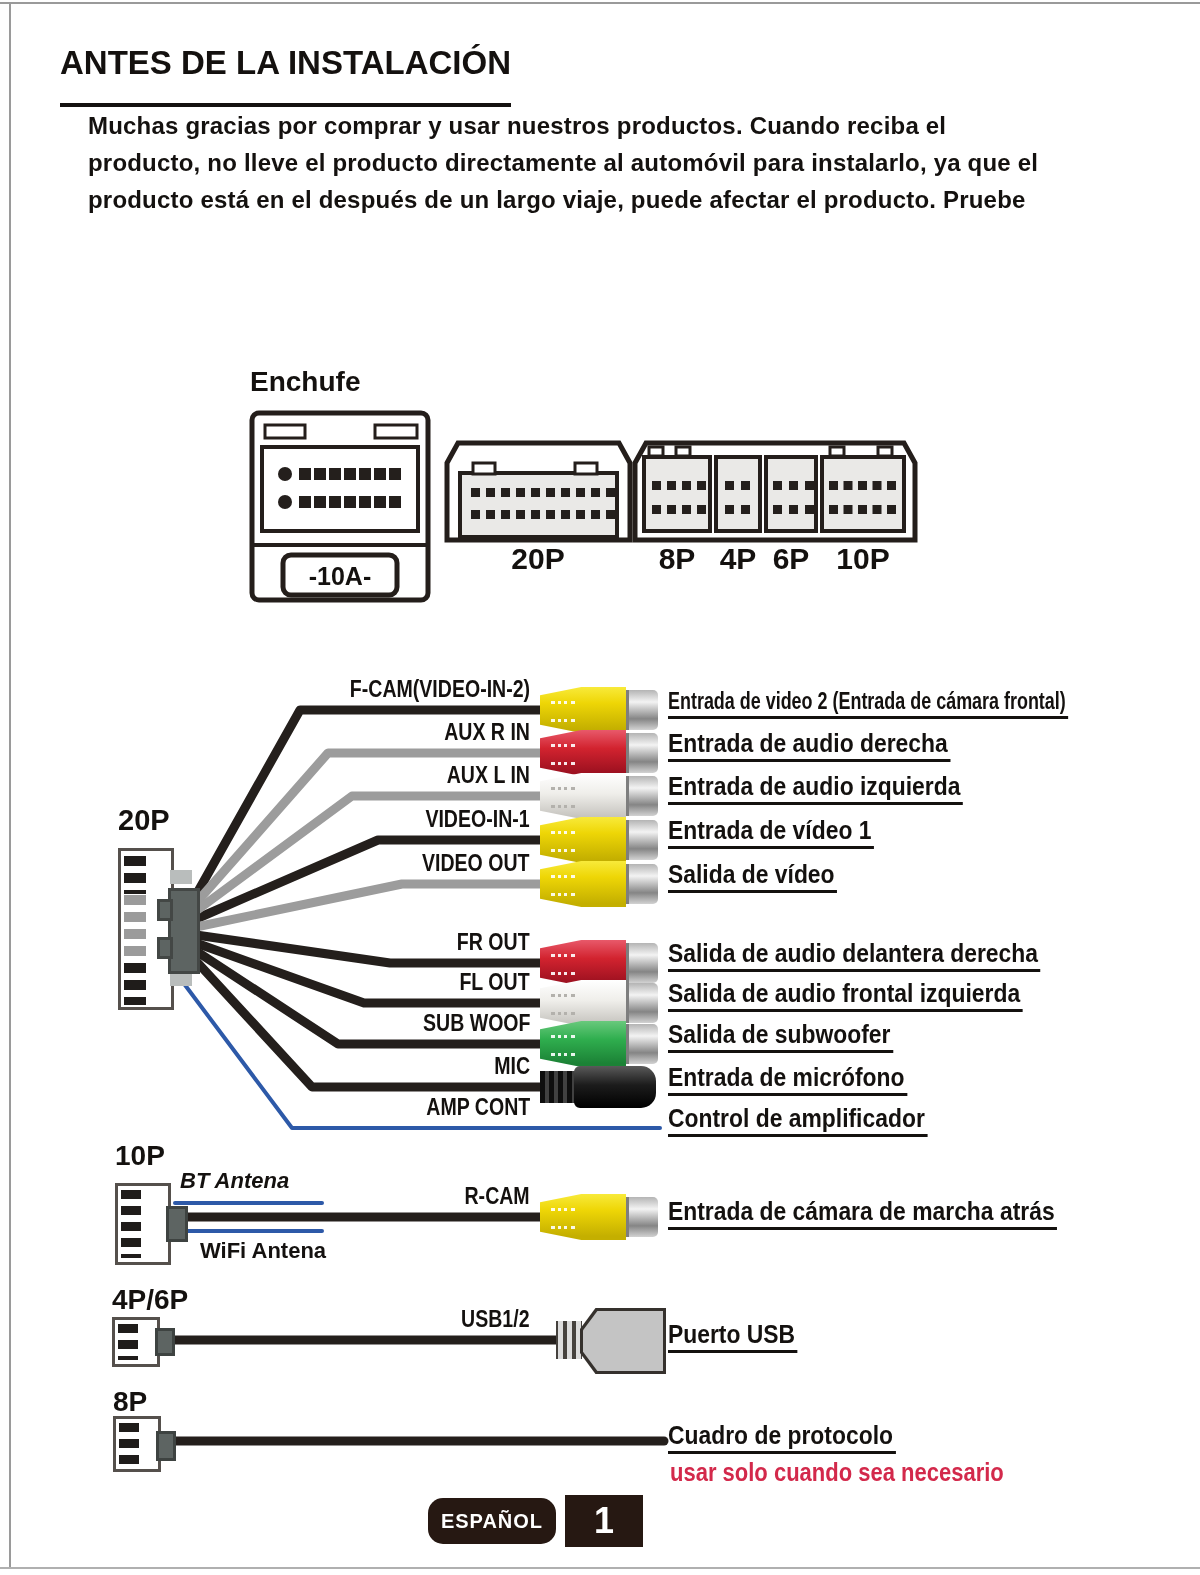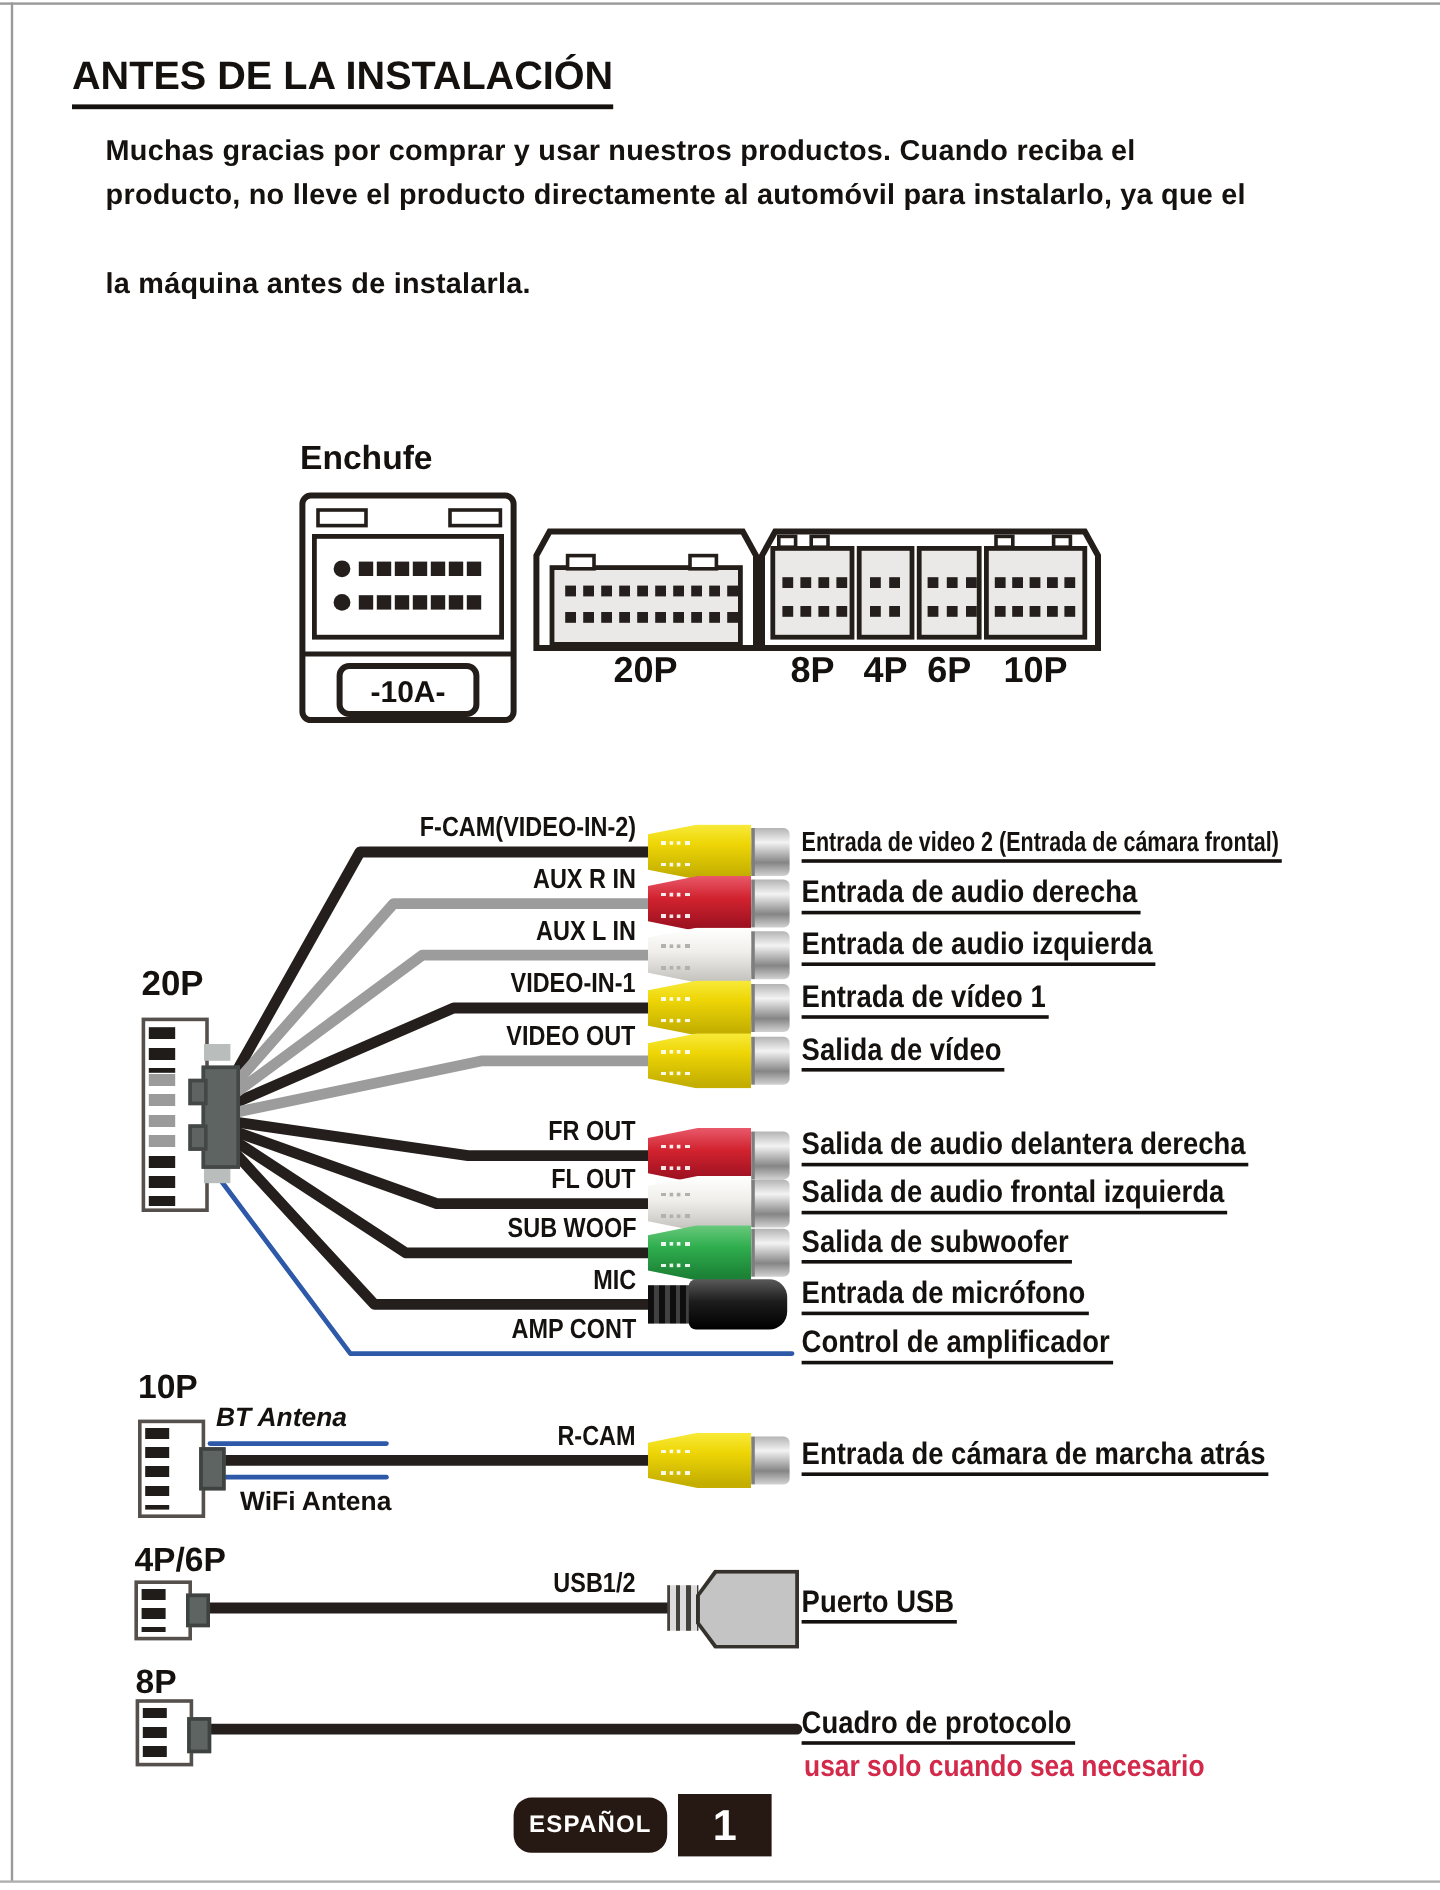--- a/index.html
+++ b/index.html
@@ -1,21 +1,21 @@
 <!DOCTYPE html>
 <html><head>
 <meta charset="utf-8">
 <style>
   html,body{margin:0;padding:0;background:#fff;}
   .page{position:relative;width:1200px;height:1575px;background:#fff;overflow:hidden;
         font-family:"Liberation Sans",sans-serif;color:#14110f;}
   .abs{position:absolute;}
   .hairline{position:absolute;background:#9a9a9a;}
   h1.sec{position:absolute;margin:0;font-size:33px;font-weight:bold;letter-spacing:0px;
-         border-bottom:4px solid #14110f;padding-bottom:5px;white-space:nowrap;}
+         border-bottom:4px solid #14110f;padding-bottom:21px;white-space:nowrap;}
   .pline{position:absolute;font-size:24px;font-weight:bold;white-space:nowrap;letter-spacing:.2px;}
   .biglabel{position:absolute;font-size:28px;font-weight:bold;white-space:nowrap;}
   .clabel{position:absolute;top:542px;font-size:30px;font-weight:bold;transform:translateX(-50%);}
   .wlabel{position:absolute;right:670px;font-size:23px;font-weight:bold;white-space:nowrap;
           transform:scaleX(.85);transform-origin:100% 50%;}
   .dlabel{position:absolute;left:668px;font-size:26px;line-height:28px;font-weight:bold;white-space:nowrap;
           border-bottom:3px solid #14110f;padding:0 3px 2px 0;transform:scaleX(.88);transform-origin:0 50%;}
   .dlabel.small{font-size:23px;line-height:26px;transform:scaleX(.78);}
   .note{position:absolute;left:670px;top:1458px;font-size:25px;font-weight:bold;white-space:nowrap;
         color:#d3294b;transform:scaleX(.88);transform-origin:0 50%;}
@@ -75,21 +75,21 @@
 
 <div class="page">
 
   <div class="hairline" style="left:0;top:2px;width:1200px;height:2px;"></div>
   <div class="hairline" style="left:9px;top:2px;width:2px;height:1566px;"></div>
   <div class="hairline" style="left:0;top:1567px;width:1200px;height:2px;background:#b0b0b0;"></div>
 
   <h1 class="sec" style="left:60px;top:44px;">ANTES DE LA INSTALACIÓN</h1>
   <div class="pline" style="left:88px;top:149px;">producto, no lleve el producto directamente al automóvil para instalarlo, ya que el</div>
   <div class="pline" style="left:88px;top:112px;">Muchas gracias por comprar y usar nuestros productos. Cuando reciba el</div>
-  <div class="pline" style="left:88px;top:223px;">la máquina antes de instalarla.</div>
+  <div class="pline" style="left:88px;top:186px;">producto está en el después de un largo viaje, puede afectar el producto. Pruebe</div>
 
   <div class="biglabel" style="left:250px;top:366px;text-align:right;">Enchufe</div>
 
   <svg class="abs" style="left:245px;top:403px;" width="675" height="200" viewBox="0 0 675 200">
 
     <g stroke="#241e1b" fill="#fff">
       <rect x="7" y="10" width="176" height="187" rx="7" stroke-width="5"></rect>
       <rect x="20" y="22" width="40" height="13" stroke-width="3"></rect>
       <rect x="130" y="22" width="42" height="13" stroke-width="3"></rect>
       <rect x="17" y="44" width="156" height="84" stroke-width="4"></rect>

